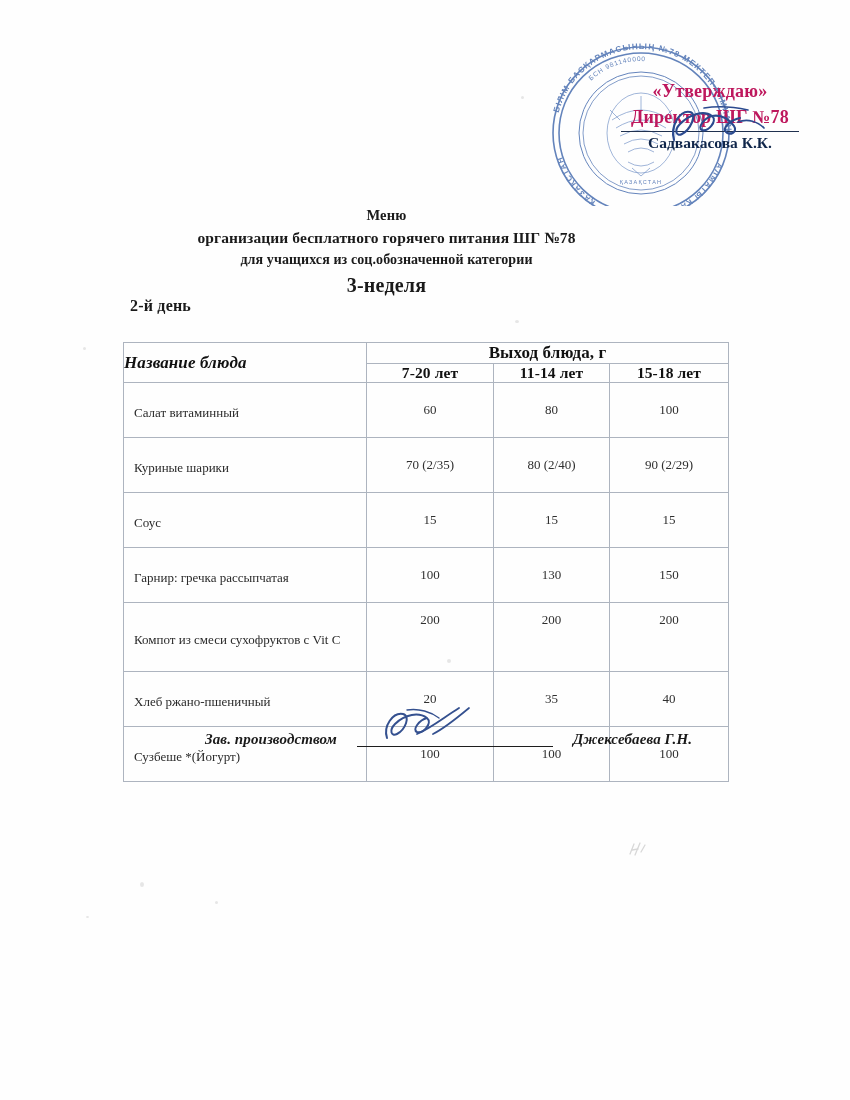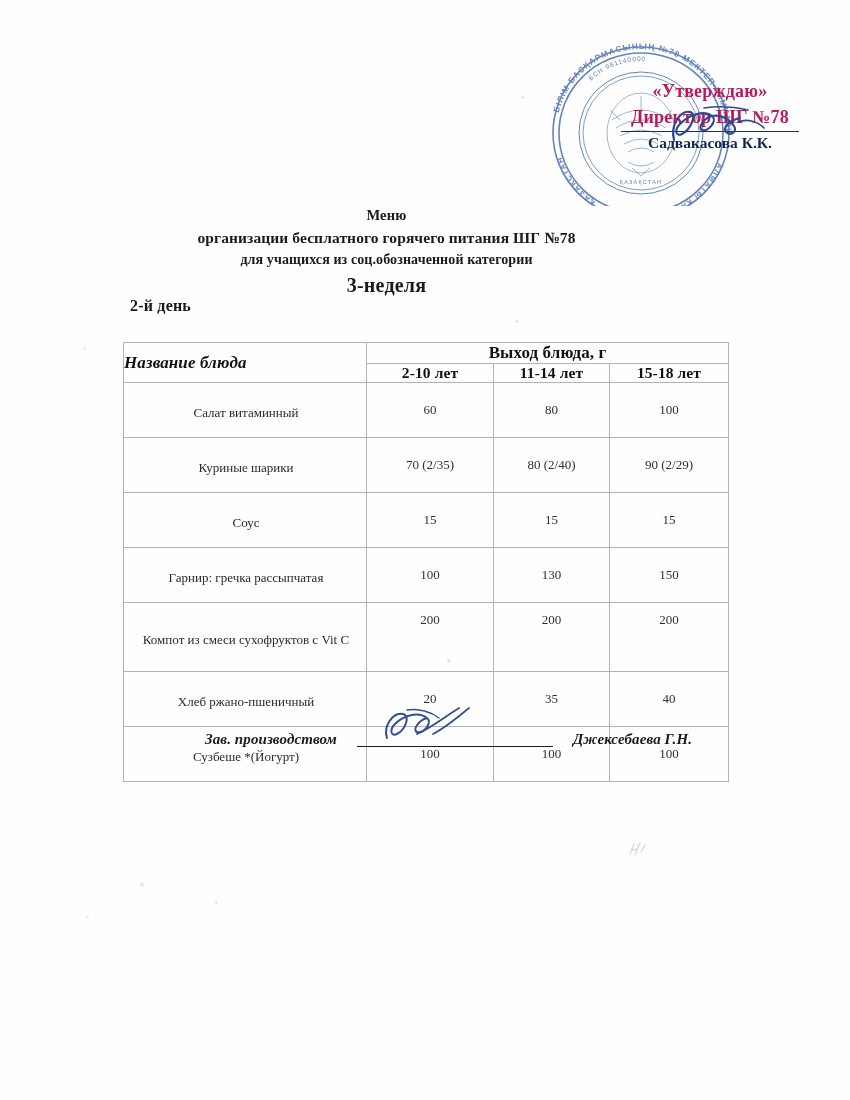--- a/index.html
+++ b/index.html
@@ -158,21 +158,21 @@
   }
   .th-age {
     font-size: 15.5px;
     text-align: center;
     padding: 6px 0 6px 0;
     letter-spacing: 0.1px;
   }
 
   .menu-table td.dish {
     font-size: 13px;
-    text-align: center;
+    text-align: left;
     padding: 13px 8px 7px 10px;
     line-height: 1.35;
     color: #2a2a2a;
   }
   .menu-table td.val {
     font-size: 13px;
     text-align: center;
     padding: 7px 4px;
     color: #2f2f2f;
   }
@@ -305,21 +305,21 @@
         <col class="col-age">
         <col class="col-age2">
         <col class="col-age3">
     </colgroup>
     <thead>
       <tr>
         <th class="th-dish" rowspan="2">Название блюда</th>
         <th class="th-yield" colspan="3">Выход блюда, г</th>
       </tr>
       <tr>
-        <th class="th-age">2-10 лет</th>
+        <th class="th-age">7-20 лет</th>
         <th class="th-age">11-14 лет</th>
         <th class="th-age">15-18 лет</th>
       </tr>
     </thead>
     <tbody>
       <tr class="tall">
         <td class="dish">Салат витаминный</td>
         <td class="val">60</td>
         <td class="val">80</td>
         <td class="val">100</td>

